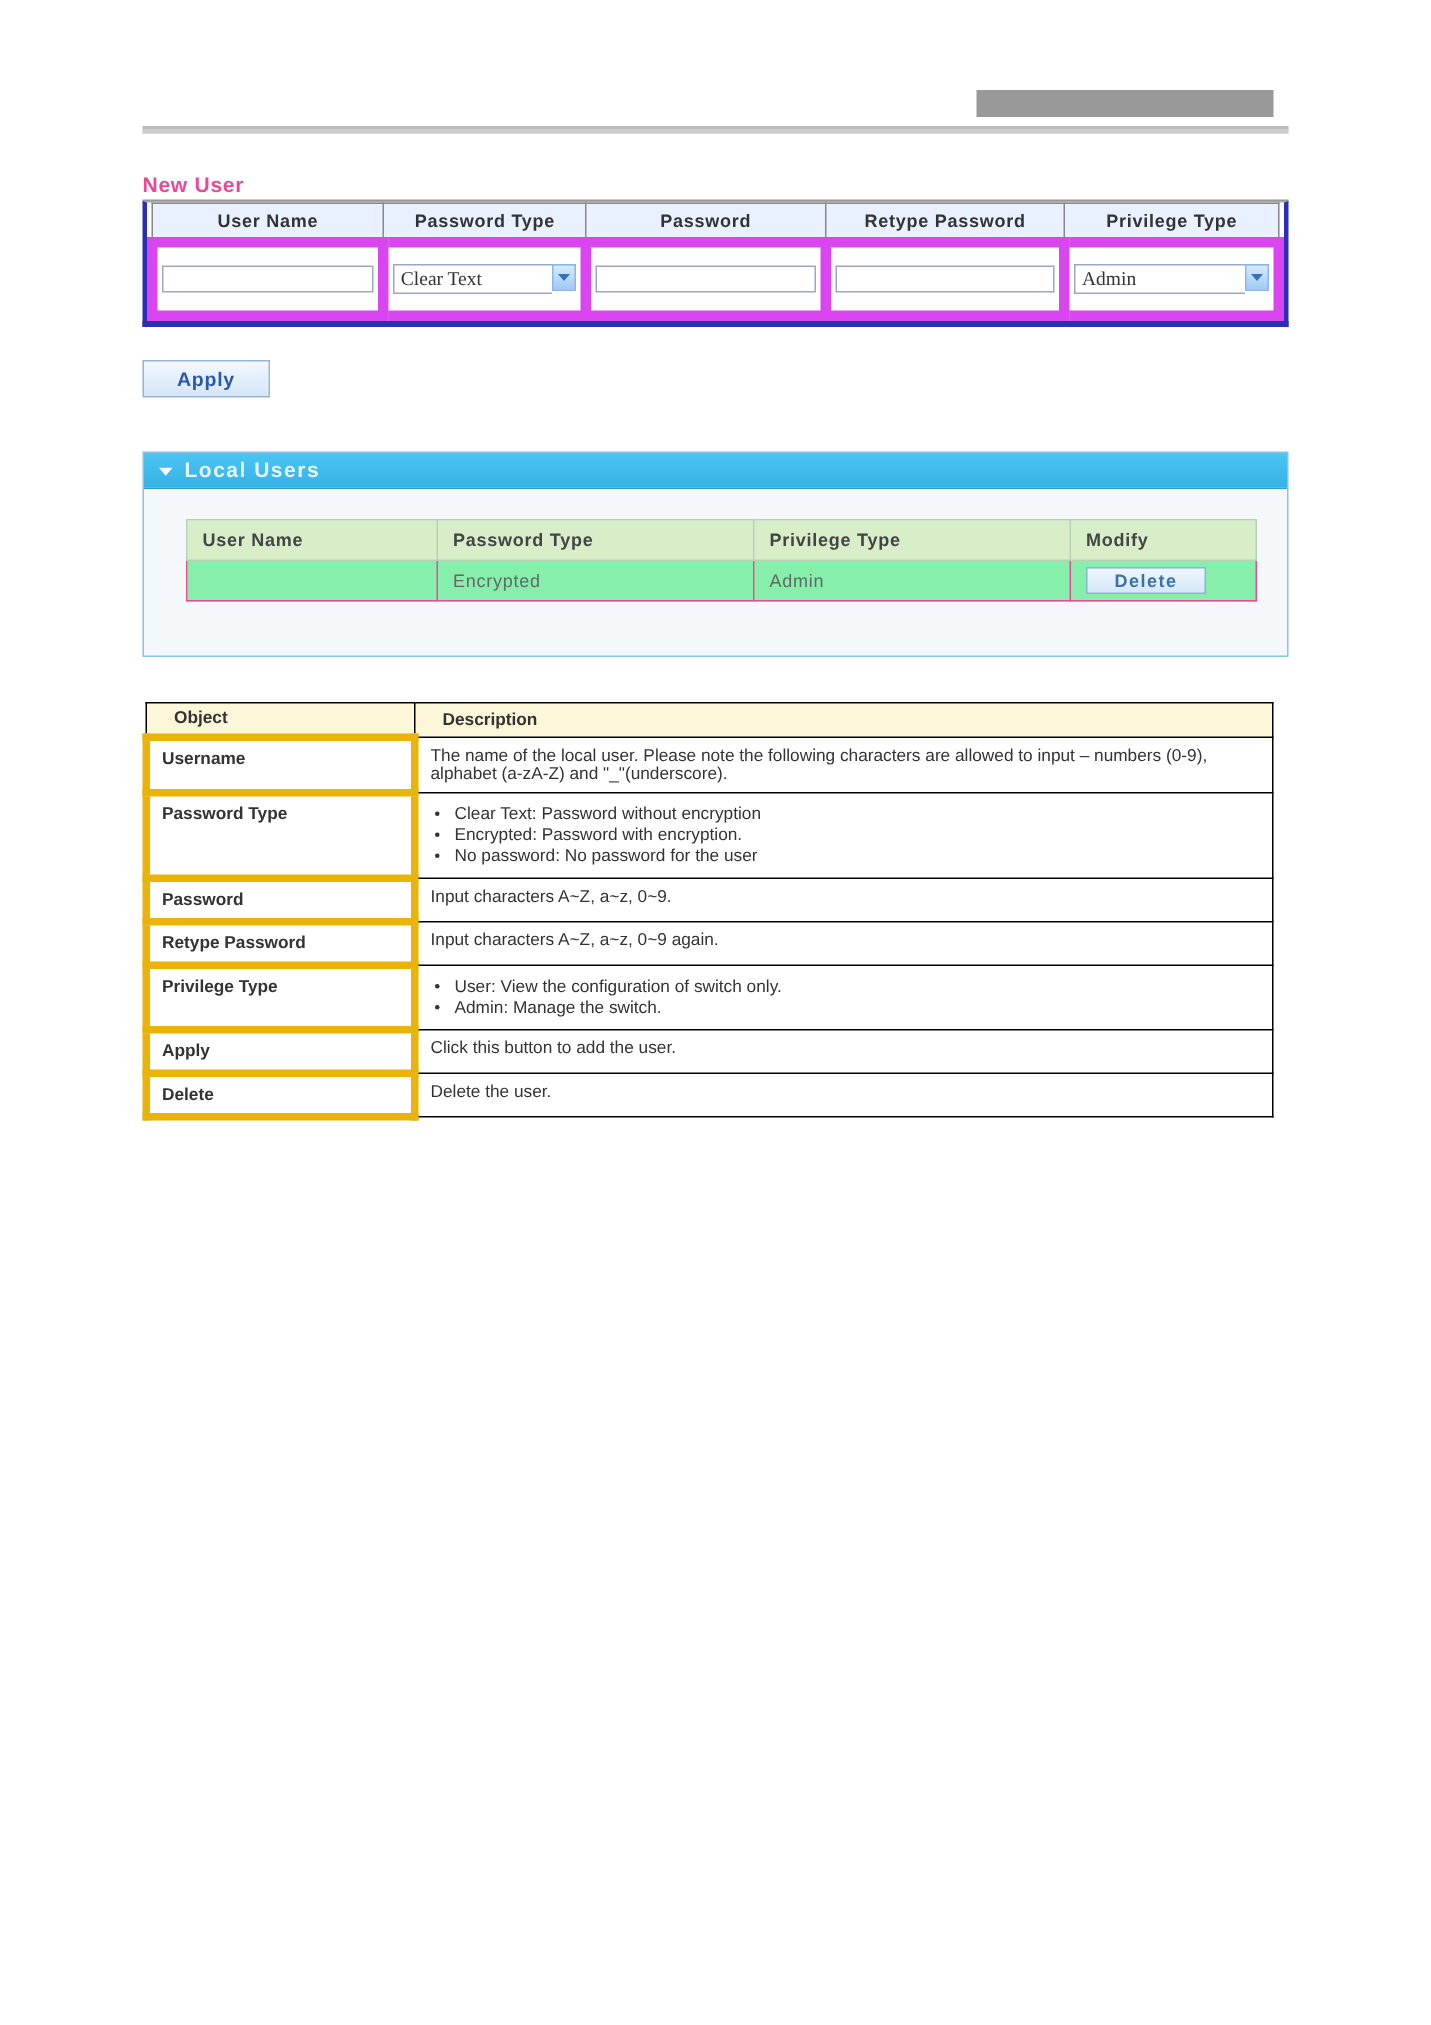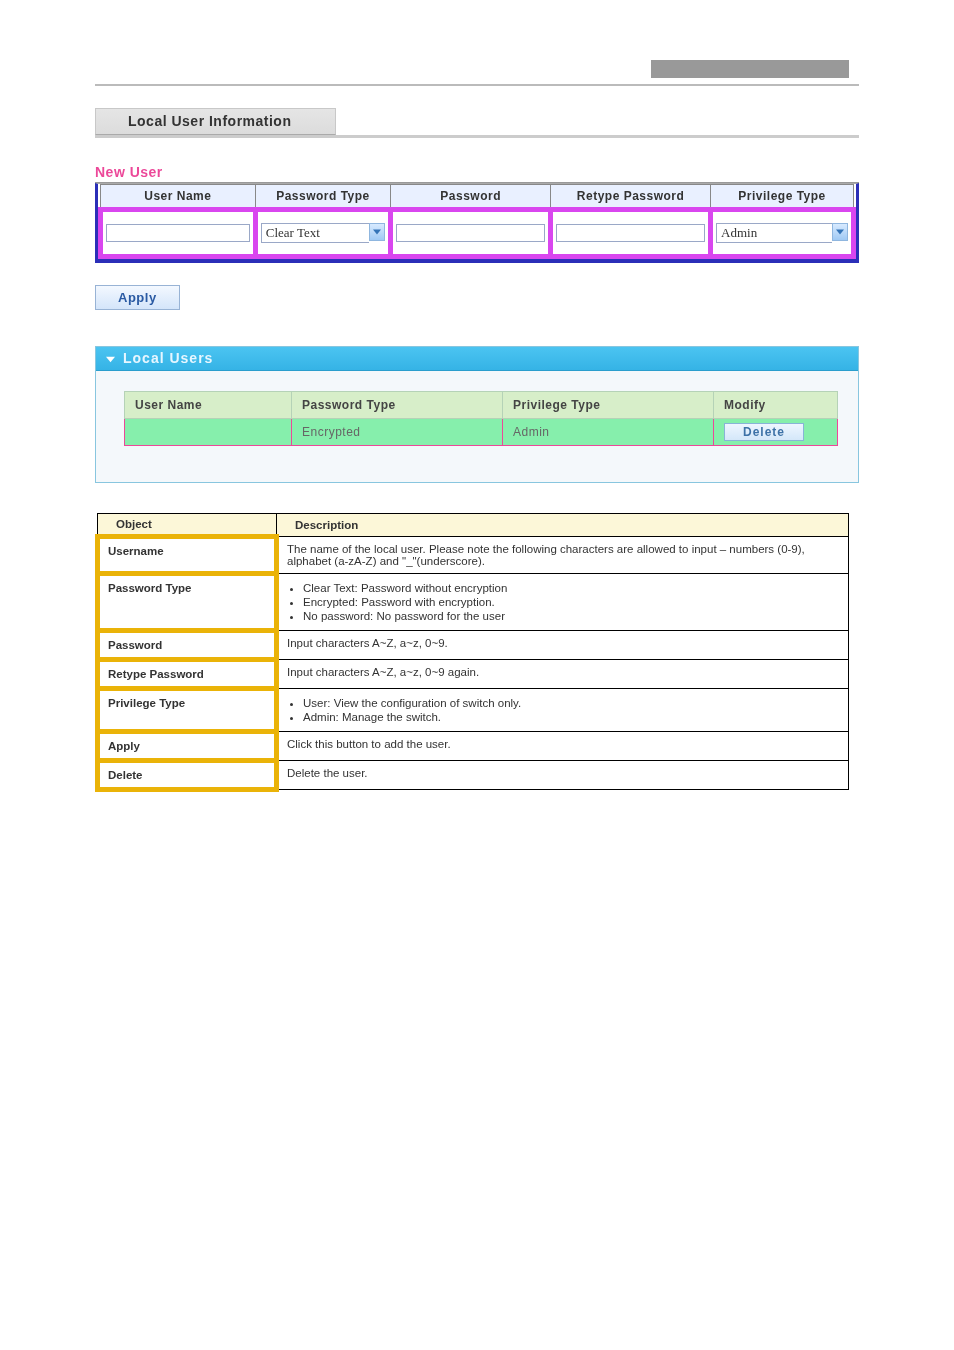--- a/index.html
+++ b/index.html
@@ -80,21 +80,21 @@
   border: 1px solid #888;
   font-family: Verdana, Geneva, sans-serif;
   font-size: 12px;
   font-weight: bold;
   color: #333;
   padding: 4px 6px;
   letter-spacing: 0.5px;
   text-align: center;
 }
 table.form-table td {
-  border: 5px solid #d946ef;
+  border: 7px solid #d946ef;
   padding: 11px 3px;
   vertical-align: middle;
 }
 .text-input {
   width: 100%;
   box-sizing: border-box;
   height: 18px;
   border: 1px solid #9aa8c7;
   font-family: "Times New Roman", Times, serif;
   font-size: 13px;
@@ -263,23 +263,20 @@
 </style>
 </head>
 <body>
 
 <div class="page">
 
   <div class="header-bar"></div>
   <hr class="top-hr">
 
   <div class="block-indent">
-    <div class="section-title-block">
-      <span>Local User Information</span>
-    </div>
     <hr class="section-underline">
 
     <div class="newuser-title">New User</div>
     <hr class="newuser-hr">
     <div class="form-table-wrap">
       <table class="form-table">
         <tbody>
             <tr>
           <th style="width:148px">User Name</th>
           <th style="width:126px">Password Type</th>

